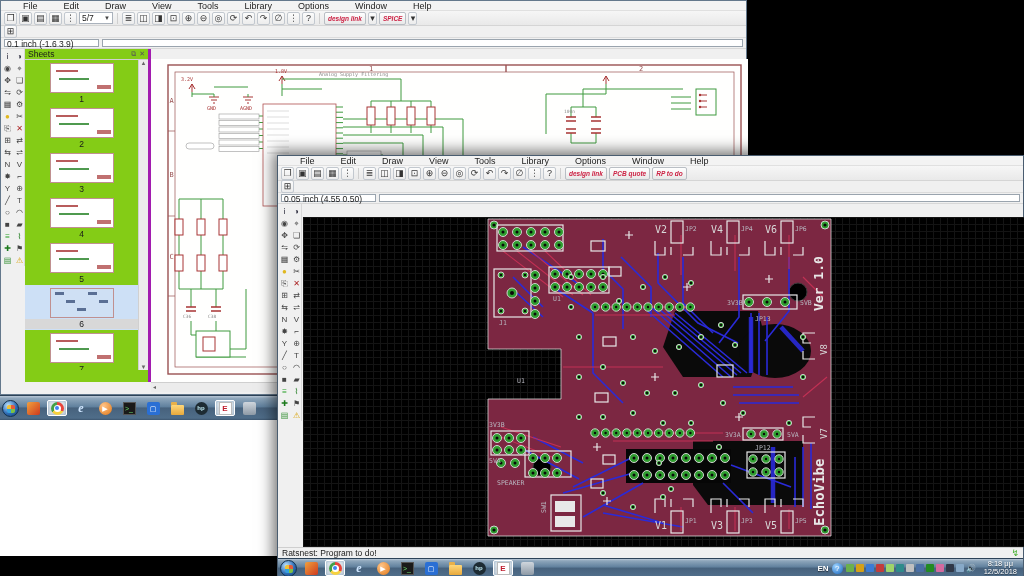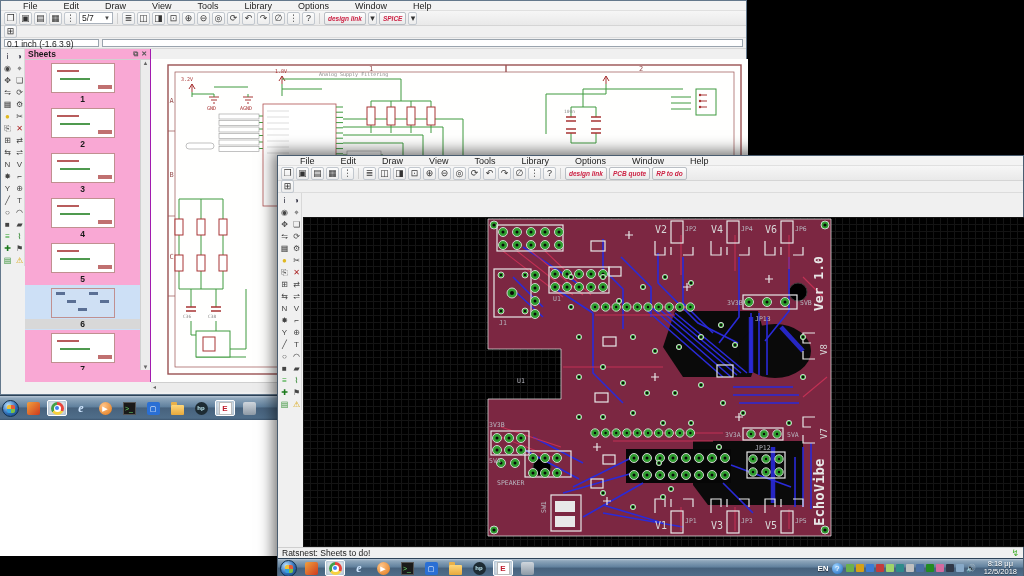--- a/index.html
+++ b/index.html
@@ -35,21 +35,21 @@
   .coordrow { height:11px; display:flex; align-items:stretch; gap:3px; padding:1px 3px; background:#f0f0f0; border-bottom:1px solid #d8d8d8; }
   .coordbox { width:95px; border:1px solid #9aa4ae; background:#fff; font-size:8.5px; padding:0 2px; line-height:9px; white-space:nowrap; }
   .cmdbox { flex:1; border:1px solid #9aa4ae; background:#fff; }
 
   .lefttools { position:absolute; width:24px; background:#f0f0f0; border-right:1px solid #d8d8d8;
     display:grid; grid-template-columns:11px 11px; gap:1px; padding:2px 0 0 1px; align-content:start; }
   .ltool { width:11px; height:11px; font-size:8px; line-height:11px; text-align:center; border-radius:2px; }
 
   
   #schwin { left:0; top:0; width:747px; height:395px; border:1px solid #64788c; background:#f0f0f0; }
-  #sheets { position:absolute; left:24px; top:48px; width:126px; height:333px; background:#f9a8d4; border-right:1px solid #a21caf;font-weight:bold; }
+  #sheets { position:absolute; left:24px; top:48px; width:126px; height:333px; background:#84cc16; border-right:3px solid #a21caf; }
   #sheets-hdr { height:11px; display:flex; align-items:center; gap:3px; padding:0 3px; border-bottom:1px solid #d0d0d0; font-size:8.5px; }
   #sheets-hdr .sp { flex:1; }
   #sheets-hdr .hbtn { font-size:7px; color:#555; }
   #sheets-body { position:absolute; left:0; top:11px; bottom:12px; right:10px; overflow:hidden; }
   .sheetitem { width:100%; display:flex; flex-direction:column; align-items:center; padding:3px 0 1px; }
   .thumb { width:64px; height:30px; background:#fff; border:1px solid #c09090; position:relative; overflow:hidden; }
   .thumb i { position:absolute; display:block; }
   .sheetnum { font-size:8.5px; margin-top:1px; }
   .sheetitem.sel { background:#cde0f6; }
   .sheetitem.sel .sheetnum { background:#d8d8d8; width:100%; text-align:center; }
@@ -456,20 +456,24 @@
           <span class="tbtn">?</span>
         </span>
       <span class="tsep"></span>
       <button class="redbtn">design link</button>
       <button class="redbtn">PCB quote</button>
       <button class="redbtn">RP to do</button>
     </div>
     <div class="gridrow">
         <span class="tbtn">⊞</span>
       </div>
+    <div class="coordrow">
+      <span class="coordbox">0.05 inch (4.55 0.50)</span>
+      <input class="cmdbox" value="" style="">
+    </div>
 
     <div class="lefttools" id="brd-lefttools">
         <span class="ltool" style="color: rgb(34, 34, 51);">ℹ</span>
         <span class="ltool" style="color: rgb(51, 51, 68);">◑</span>
         <span class="ltool" style="color: rgb(68, 68, 68);">◉</span>
         <span class="ltool" style="color: rgb(68, 68, 68);">⌖</span>
         <span class="ltool" style="color: rgb(68, 68, 68);">✥</span>
         <span class="ltool" style="color: rgb(68, 68, 68);">❏</span>
         <span class="ltool" style="color: rgb(68, 68, 68);">⇋</span>
         <span class="ltool" style="color: rgb(68, 68, 68);">⟳</span>
@@ -893,21 +897,21 @@
           <text x="186" y="246">5VA</text>
         </g>
         <g fill="#e8e8e8">
           <text x="520" y="94" font-size="13" font-weight="bold" transform="rotate(-90 520 94)">Ver 1.0</text>
           <text x="521" y="309" font-size="14" font-weight="bold" transform="rotate(-90 521 309)">EchoVibe</text>
         </g>
       </svg>
     </div>
 
     <div id="statusbar">
-      <span>Ratsnest: Sheets to do!</span>
+      <span>Ratsnest: Program to do!</span>
       <span class="sp"></span>
       <span class="bolt">↯</span>
     </div>
 
     <div class="taskbar" id="taskbar2">
       <span class="orb"></span>
       <span id="tk2-apps" style="display:flex;gap:4px;align-items:center;">
           <span class="tkicon">
             <span class="ico redapp"></span>
           </span>

